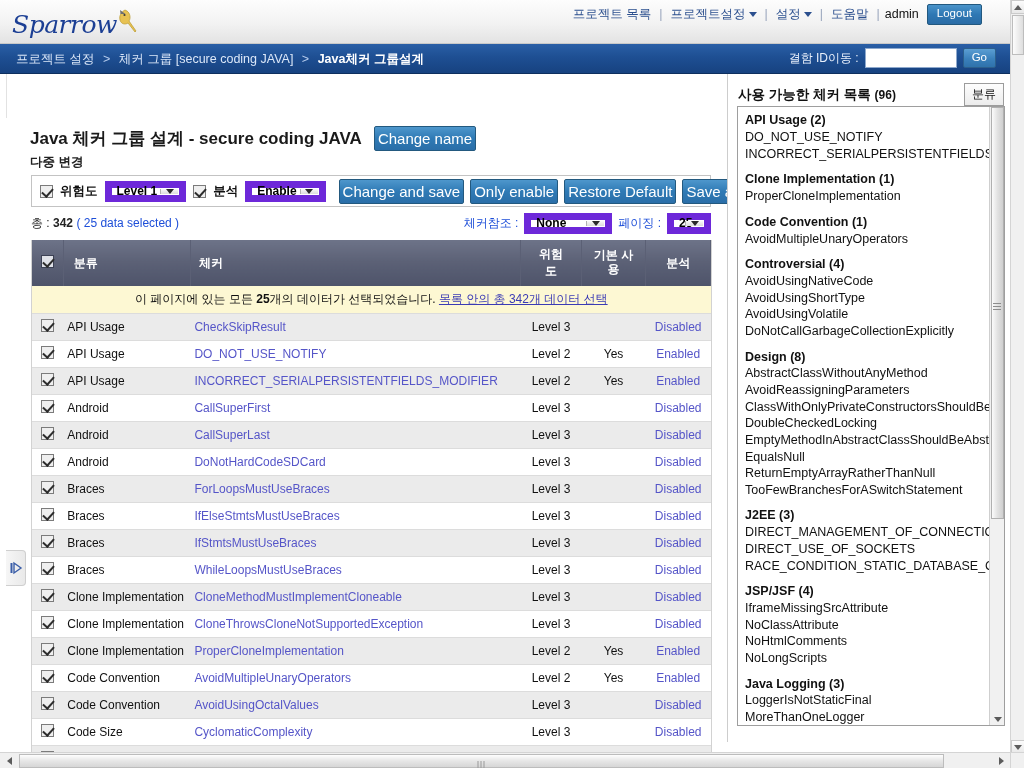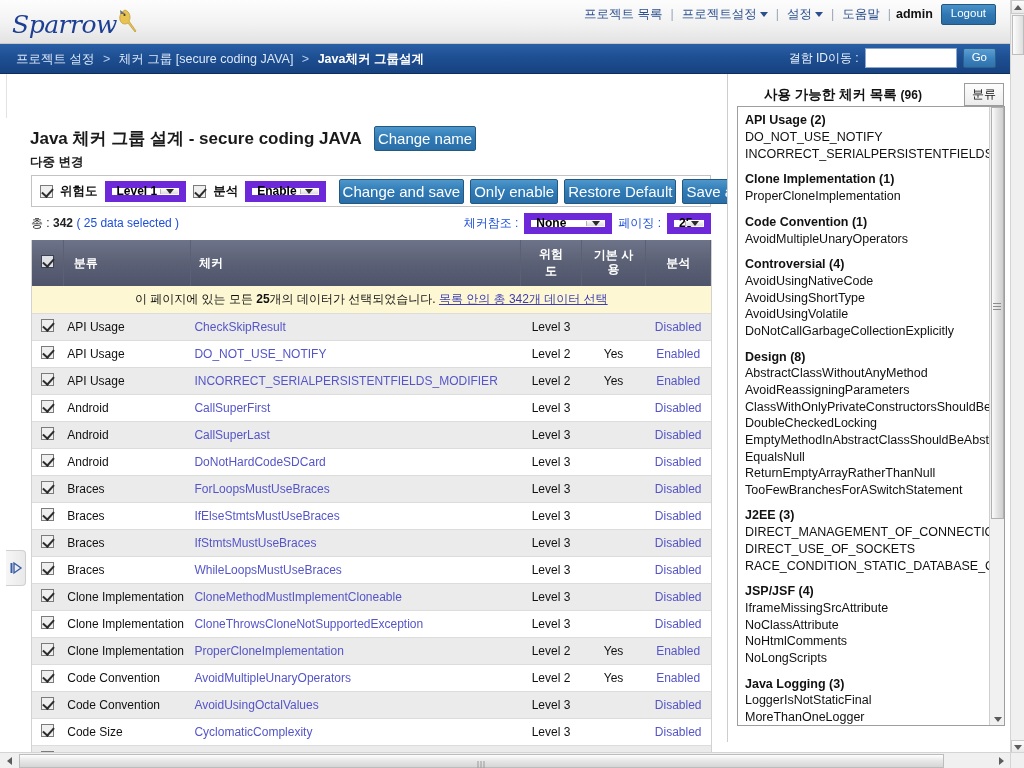--- a/index.html
+++ b/index.html
@@ -31,34 +31,34 @@
     font-size: 25px;
     color: #1c3f94;
     letter-spacing: -0.5px;
     position: absolute; left: 2px; top: 5px;
   }
   .logo-bird {
     position: absolute; left: 95px; top: 2px;
   }
 
   .topnav {
-    position: absolute; right: 14px; top: 4px;
+    position: absolute; right: 28px; top: 4px;
     display: flex; align-items: center; gap: 0px;
     font-size: 12.5px;
   }
   .topnav a, .topnav span.navitem {
     color: #2b4f8e; text-decoration: none; padding: 0 7px; cursor: pointer; white-space: nowrap;
   }
   .topnav .sep { color: #9aa6bd; padding: 0 1px; }
   .caret-down {
     display: inline-block; width: 0; height: 0; margin-left: 3px;
     border-left: 4px solid transparent; border-right: 4px solid transparent;
     border-top: 5px solid #2b4f8e; vertical-align: middle;
   }
-  .admin-name { font-weight: bold; color: #111; padding: 0 8px 0 4px; font-size: 12.5px; }
+  .admin-name { font-weight: normal; color: #111; padding: 0 8px 0 4px; font-size: 12.5px; }
   .logout-btn {
     background: linear-gradient(to bottom,#4a93c9 0%, #2f78b4 50%, #2a6ca6 100%);
     color: #fff; border: 1px solid #22587f; border-radius: 2px;
     padding: 3px 9px 4px; font-size: 11.5px; cursor: pointer; line-height: 1;
   }
 
   
   .crumbbar {
     position: absolute; left: 0; top: 44px; width: 1010px; height: 30px;
     background: linear-gradient(to bottom,#2a5fa6 0%, #1e4f93 45%, #174280 100%);
@@ -205,21 +205,21 @@
 
   
   .rail-l { position:absolute; left:0; top:74px; width:7px; height:668px; background:#fff; border-right:1px solid #e2e2e2; }
 
   
   .rightpane {
     position: absolute; left: 727px; top: 74px; width: 283px; height: 668px;
     background: #fff; border-left: 1px solid #cdcdcd;
   }
   .rp-head {
-    position:absolute; left: 10px; top: 9px; right: 6px; display:flex; align-items:center; justify-content:space-between;margin-left:26px;
+    position:absolute; left: 10px; top: 9px; right: 6px; display:flex; align-items:center; justify-content:space-between;
   }
   .rp-title { font-size: 13.5px; font-weight: bold; color:#111; white-space:nowrap; }
   .rp-title .cnt { font-size: 12px; }
   .sortbtn {
     border:1px solid #9c9c9c; background: linear-gradient(to bottom,#fdfdfd,#ececec);
     font-size: 12px; padding: 2px 7px; cursor:pointer; white-space:nowrap; color:#111;
   }
   .rp-list {
     position:absolute; left: 9px; top: 32px; width: 268px; height: 620px;
     border: 1px solid #9e9e9e; background: #fff; overflow: hidden; padding: 5px 0 0 7px;

